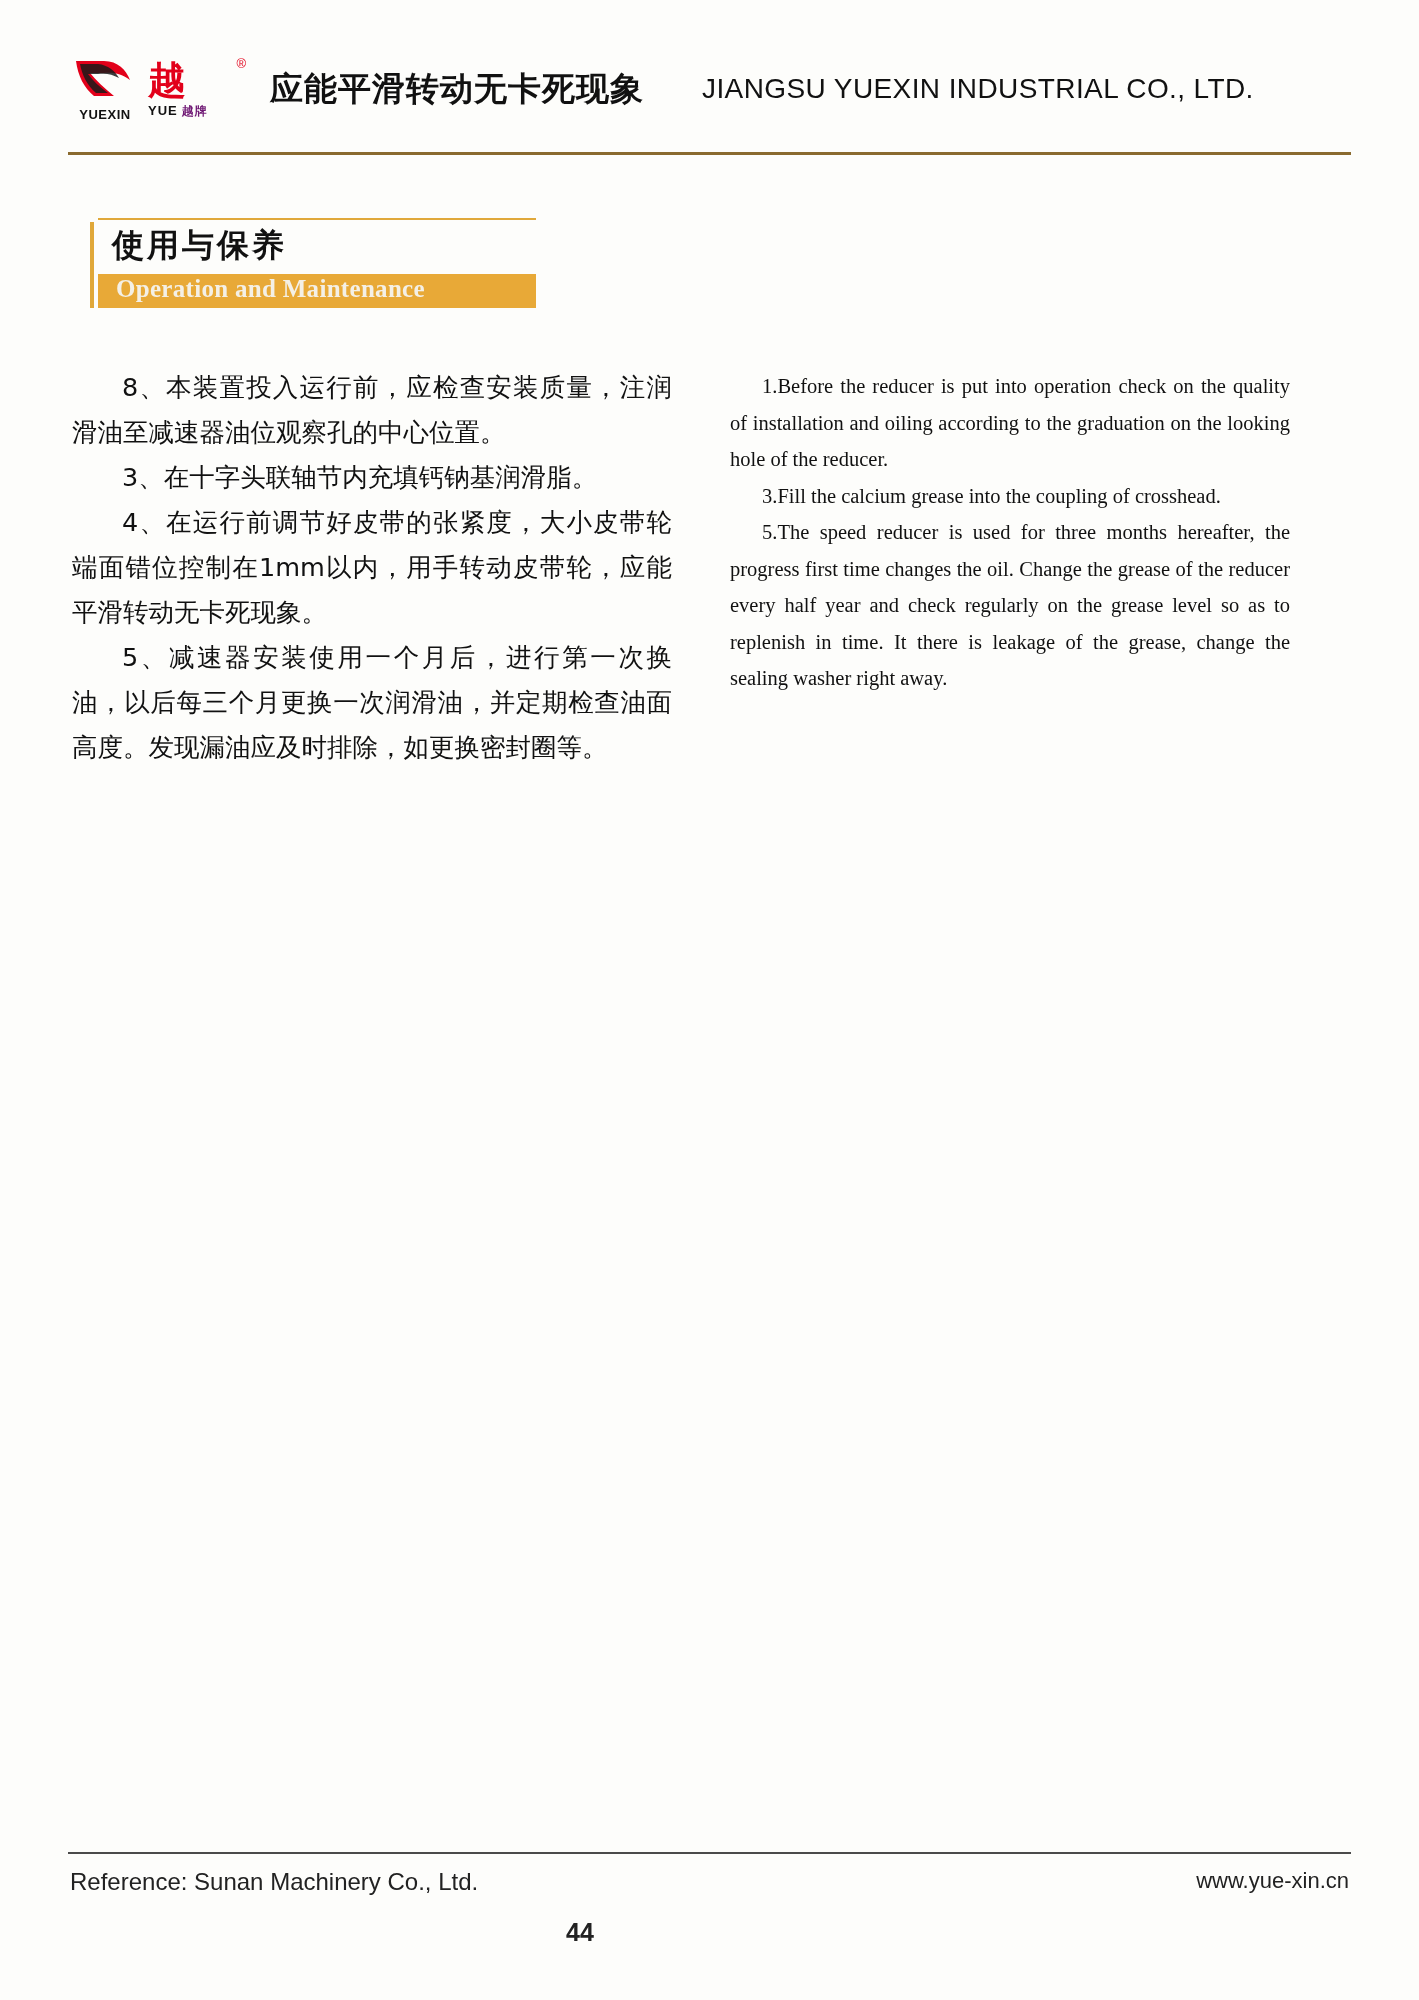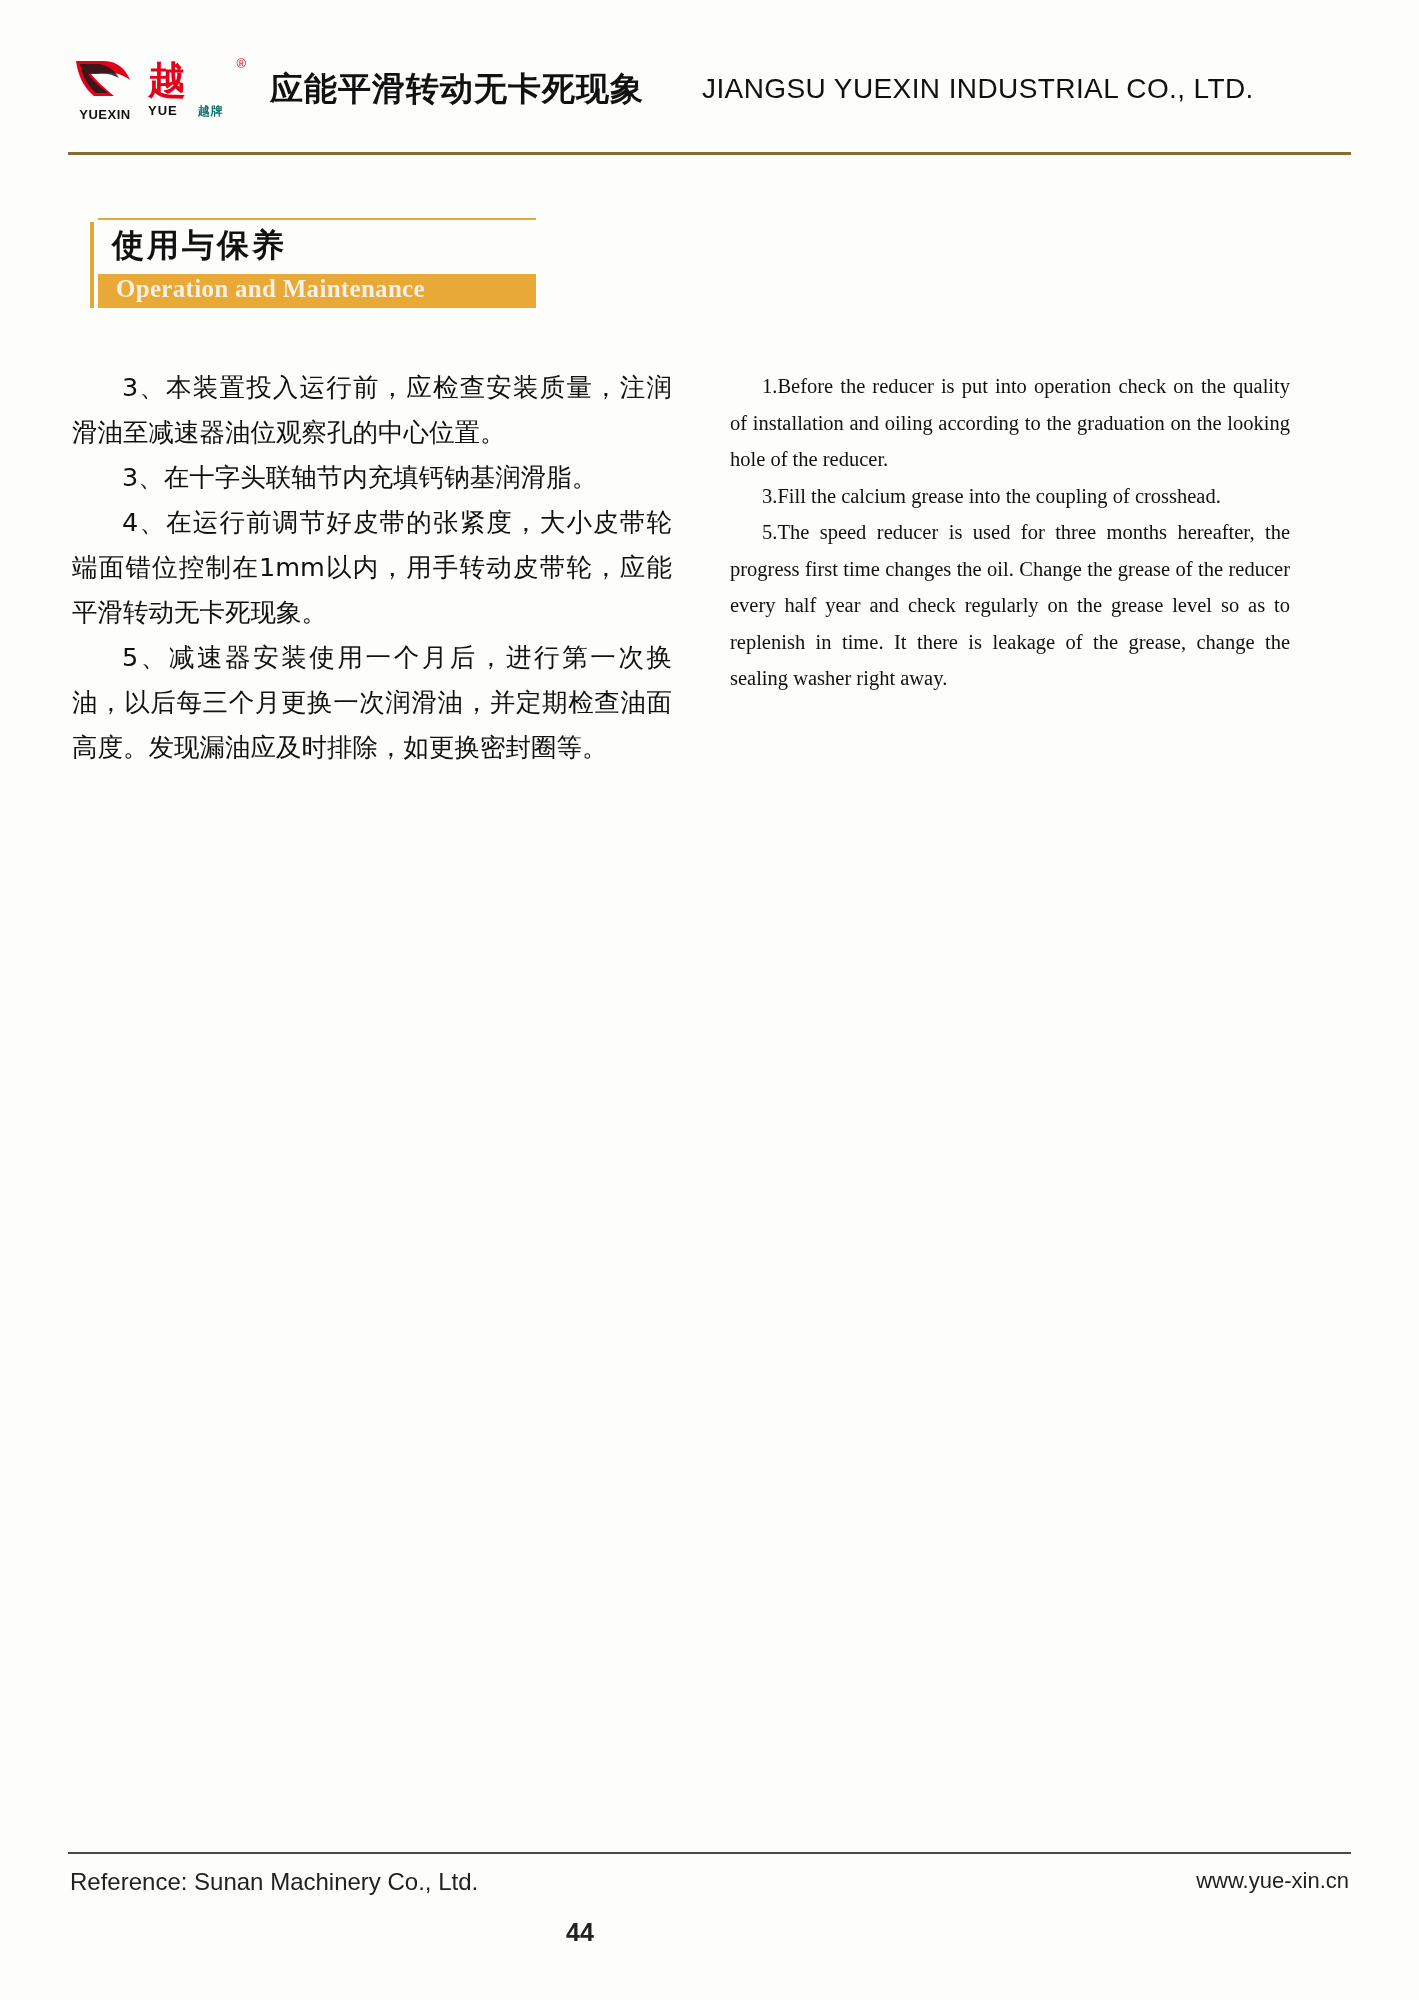--- a/index.html
+++ b/index.html
@@ -90,23 +90,23 @@
     position: absolute;
     left: 0;
     bottom: 0;
     width: 96px;
     font-size: 13px;
     font-weight: bold;
     color: #111;
     letter-spacing: 1px;
   }
   .logo-cn .yue-sub .cn-small {
-    color: #0f766e;
+    color: #701a75;
     font-size: 12px;
-    margin-left: 20px;
+    margin-left: 4px;
   }
   .company-cn {
     font-family: "DejaVu Sans", sans-serif;
     font-size: 33px;
     font-weight: bold;
     color: #111;
     letter-spacing: 1px;
     margin-right: 58px;
     white-space: nowrap;
   }
@@ -273,21 +273,21 @@
 
   <div class="section-title">
     <div class="title-topline"></div>
     <div class="title-leftbar"></div>
     <div class="title-cn">使用与保养</div>
     <div class="title-en-band"></div>
     <div class="title-en">Operation and Maintenance</div>
   </div>
 
   <div class="col-cn">
-    <p>3、本装置投入运行前，应检查安装质量，注润滑油至减速器油位观察孔的中心位置。</p>
+    <p>8、本装置投入运行前，应检查安装质量，注润滑油至减速器油位观察孔的中心位置。</p>
     <p>3、在十字头联轴节内充填钙钠基润滑脂。</p>
     <p>4、在运行前调节好皮带的张紧度，大小皮带轮端面错位控制在1mm以内，用手转动皮带轮，应能平滑转动无卡死现象。</p>
     <p>5、减速器安装使用一个月后，进行第一次换油，以后每三个月更换一次润滑油，并定期检查油面高度。发现漏油应及时排除，如更换密封圈等。</p>
   </div>
 
   <div class="col-en">
     <p>1.Before the reducer is put into operation check on the quality of installation and oiling according to the graduation on the looking hole of the reducer.</p>
     <p>3.Fill the calcium grease into the coupling of crosshead.</p>
     <p>5.The speed reducer is used for three months hereafter, the progress first time changes the oil. Change the grease of the reducer every half year and check regularly on the grease level so as to replenish in time. It there is leakage of the grease, change the sealing washer right away.</p>
   </div>

